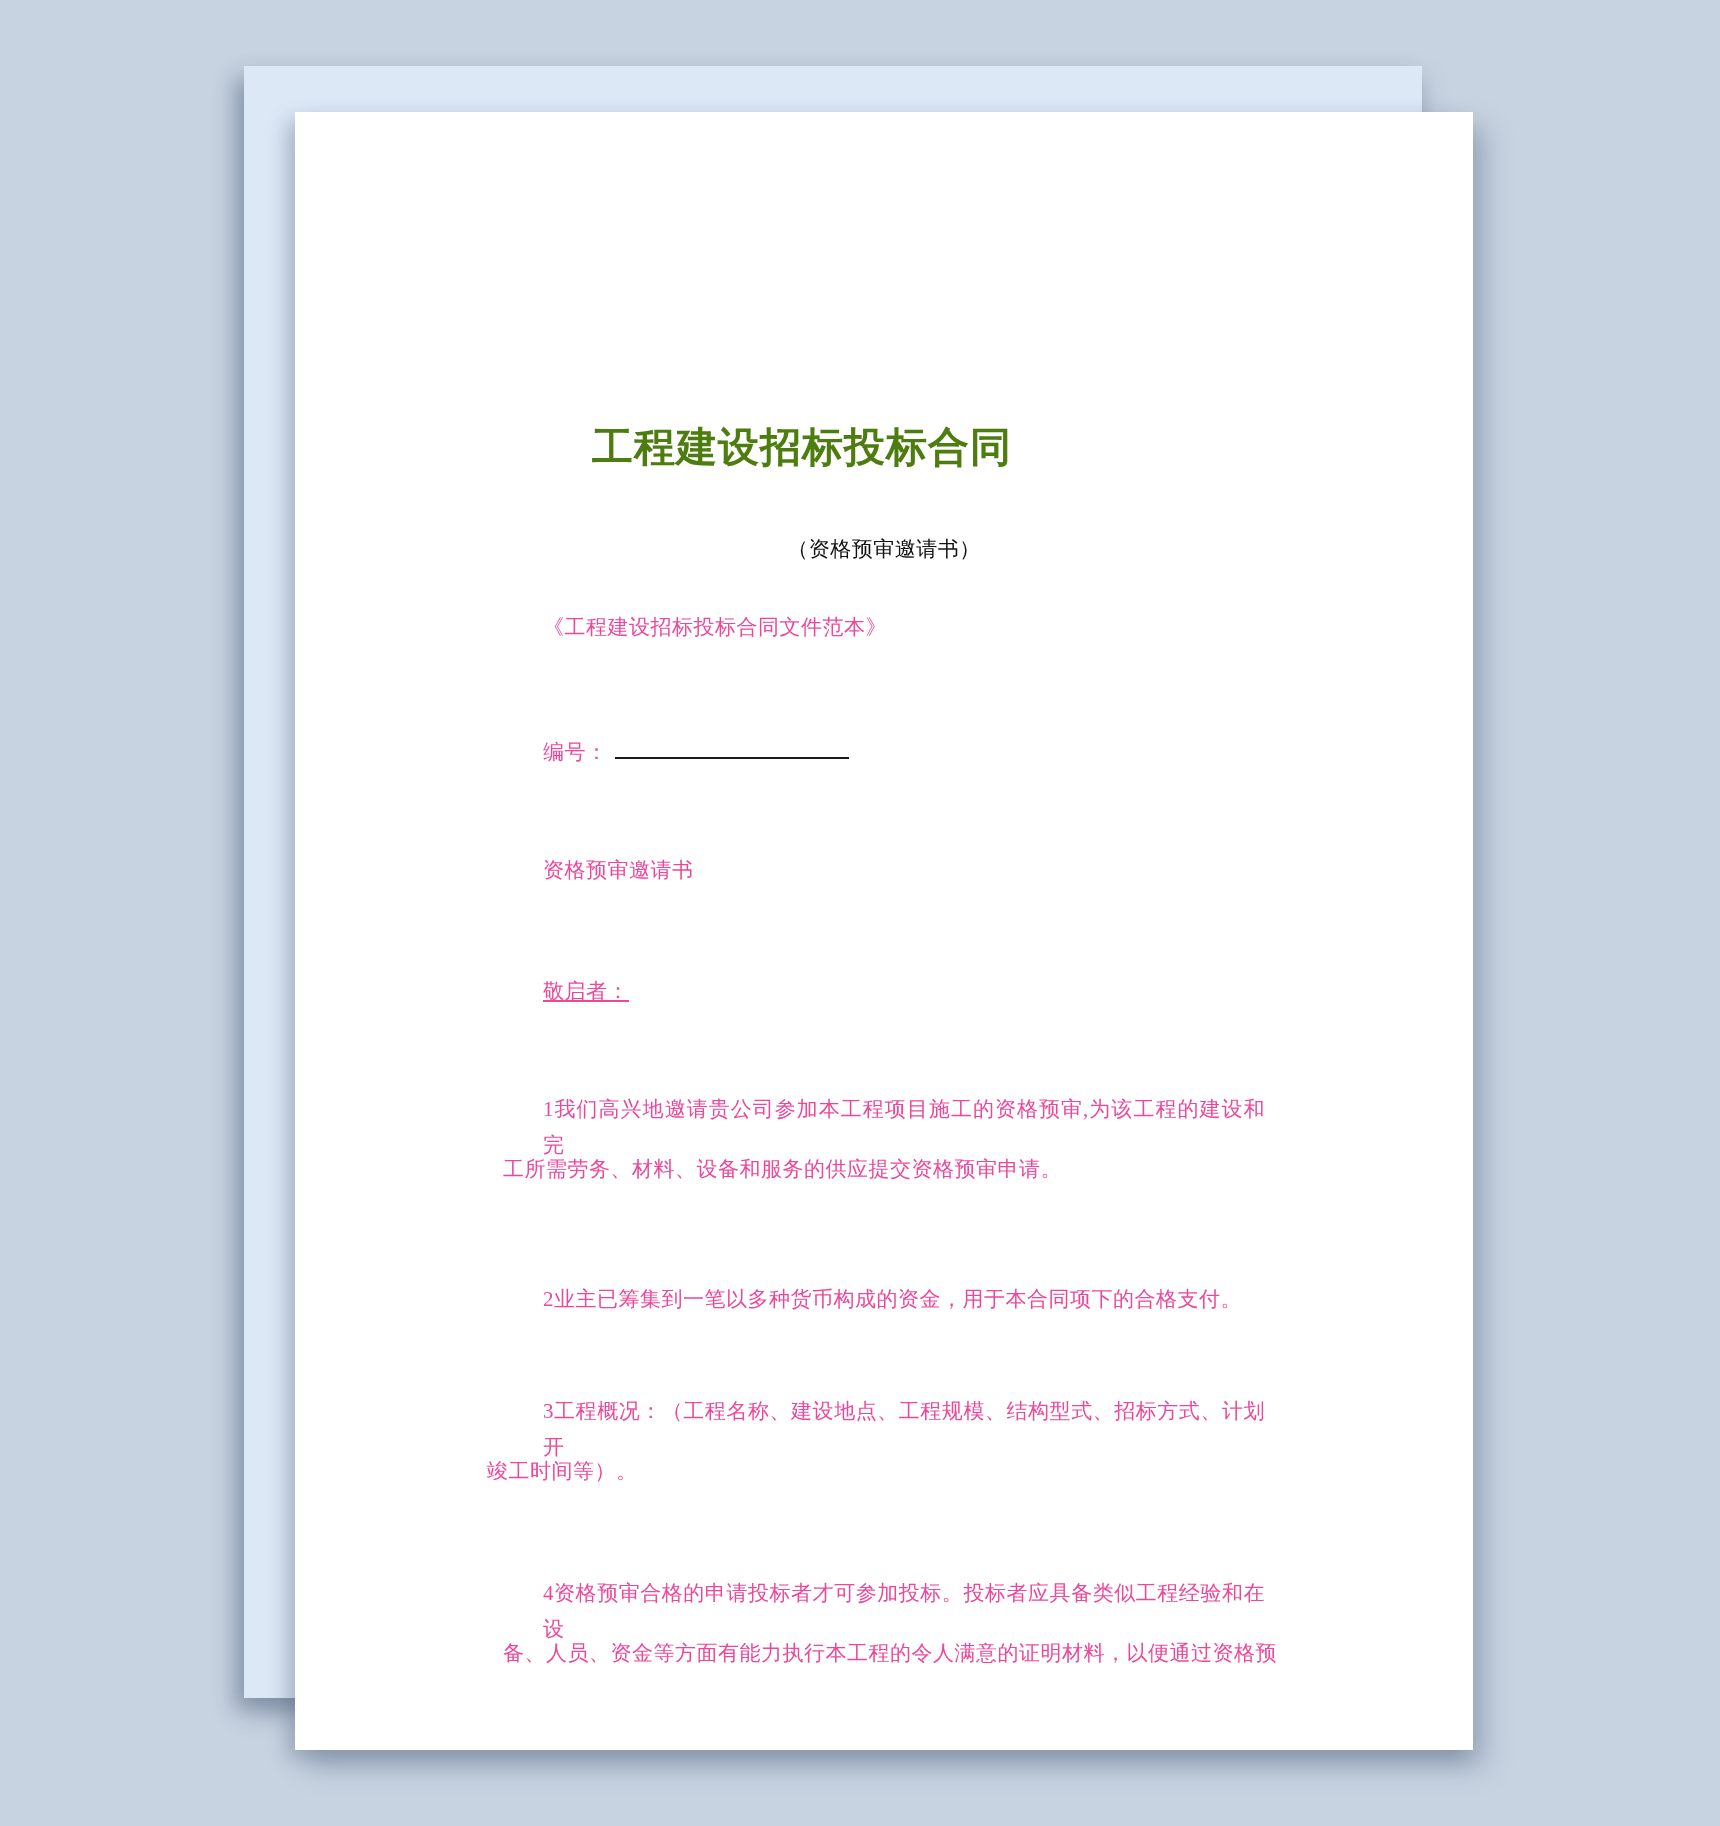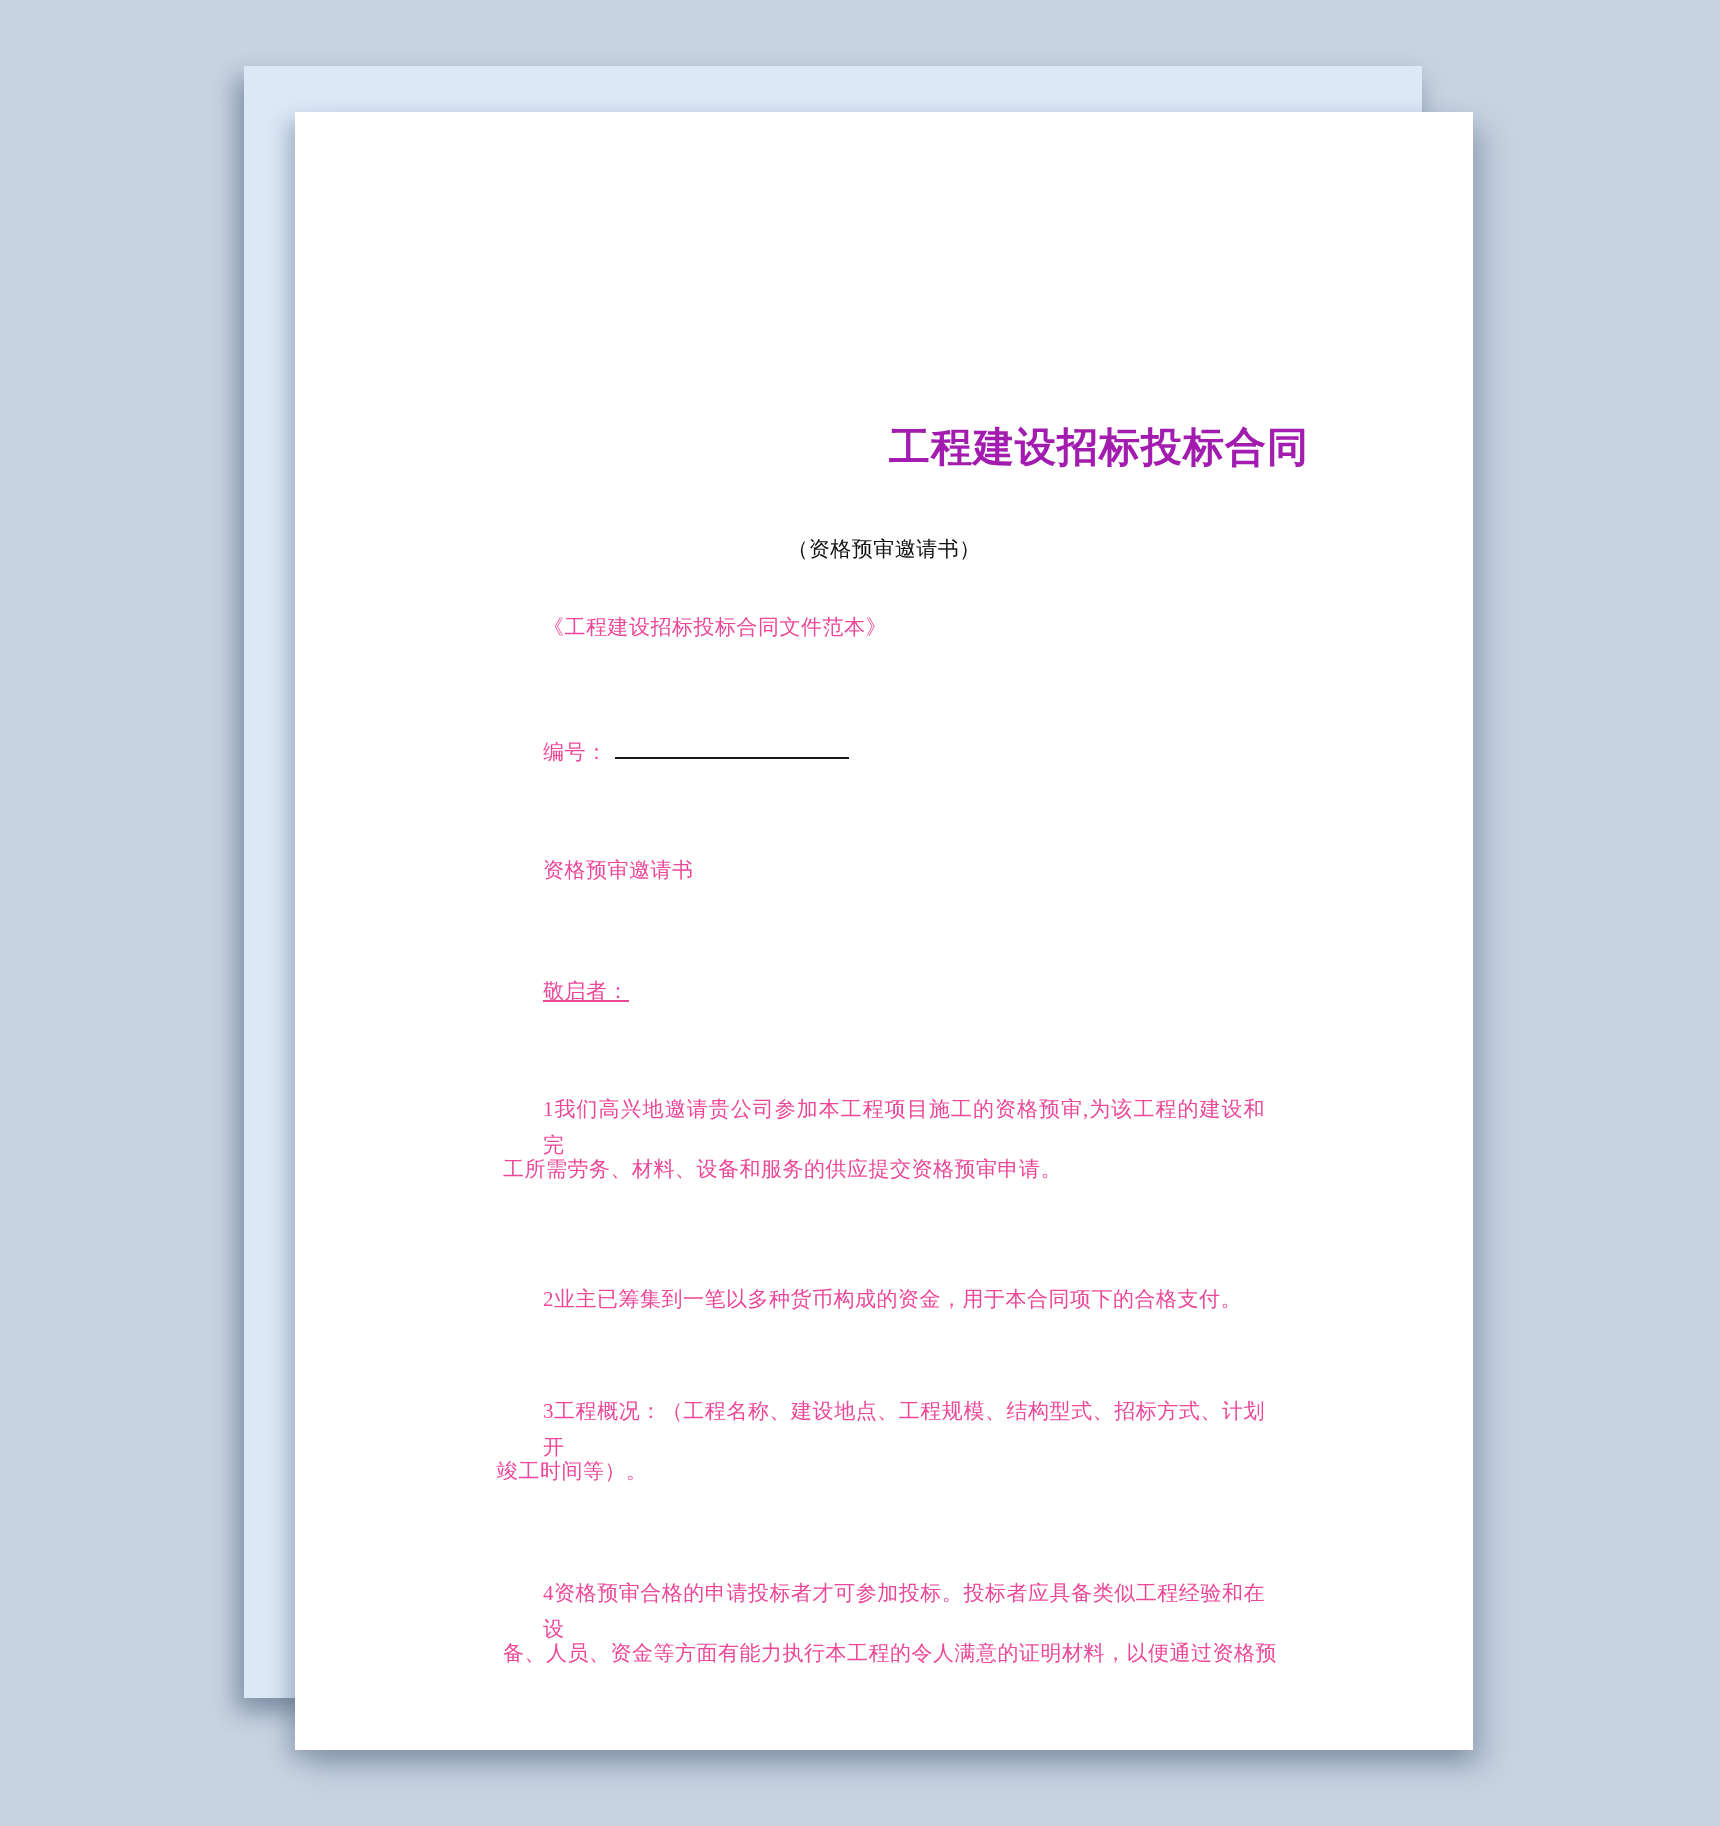--- a/index.html
+++ b/index.html
@@ -19,23 +19,23 @@
     box-shadow:-9px 9px 18px rgba(84,102,128,0.32), 12px 16px 26px rgba(84,102,128,0.38);
   }
   .line{
     position:absolute;
     color:#ec4899;
     font-size:21px;line-height:36px;white-space:nowrap;
     letter-spacing:0.5px;
   }
   .doc-title{
     position:absolute;left:0;top:307px;width:1014px;
-    text-align:right;
+    text-align:center;
     font-family:"Liberation Sans","DejaVu Sans",sans-serif;
-    font-weight:bold;font-size:41px;line-height:56px;color:#a21caf;
+    font-weight:bold;font-size:41px;line-height:56px;color:#4d7c0f;
     letter-spacing:1px;white-space:nowrap;
   }
   .doc-subtitle{
     position:absolute;left:0;top:417px;width:1178px;
     text-align:center;
     font-size:21px;line-height:40px;color:#111;
     letter-spacing:0.5px;white-space:nowrap;
   }
   .wrap-line{
     white-space:normal;
@@ -71,18 +71,18 @@
   <div class="line" style="left:248px;top:740px;">资格预审邀请书</div>
 
   <div class="line" style="left:248px;top:861px;text-decoration:underline;">敬启者：</div>
 
   <div class="line wrap-line" style="left:248px;top:979px;">1我们高兴地邀请贵公司参加本工程项目施工的资格预审,为该工程的建设和完</div>
   <div class="line" style="left:208px;top:1039px;">工所需劳务、材料、设备和服务的供应提交资格预审申请。</div>
 
   <div class="line" style="left:248px;top:1161px;margin-top:8px;">2业主已筹集到一笔以多种货币构成的资金，用于本合同项下的合格支付。</div>
 
   <div class="line wrap-line" style="left:248px;top:1281px;">3工程概况：（工程名称、建设地点、工程规模、结构型式、招标方式、计划开</div>
-  <div class="line" style="left:202px;top:1341px;">竣工时间等）。</div>
+  <div class="line" style="left:192px;top:1341px;">竣工时间等）。</div>
 
   <div class="line wrap-line" style="left:248px;top:1463px;">4资格预审合格的申请投标者才可参加投标。投标者应具备类似工程经验和在设</div>
   <div class="line" style="left:208px;top:1523px;">备、人员、资金等方面有能力执行本工程的令人满意的证明材料，以便通过资格预</div>
 
 </div>
 
 </body></html>

